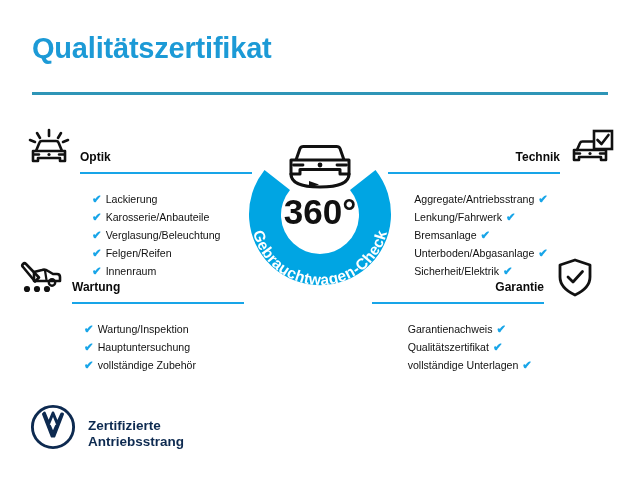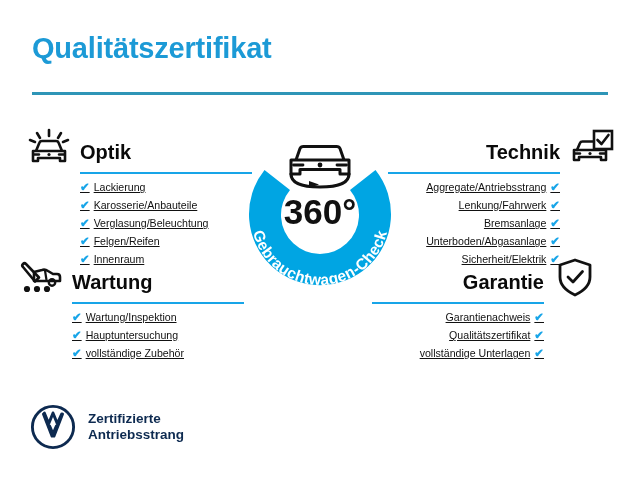--- a/index.html
+++ b/index.html
@@ -62,50 +62,49 @@
     display: flex;
     align-items: center;
     justify-content: center;
   }
   .left .sec-icon  { left: 0; }
   .right .sec-icon { right: 0; }
 
   .sec-title {
     position: absolute;
     bottom: 8px;
-    font-size: 20px;
+    font-size: 12px;
     font-weight: bold;
     color: #0a0a0a;
     white-space: nowrap;
   }
   .left .sec-title  { left: 58px; }
   .right .sec-title { right: 58px; }
 
   .sec-underline {
     position: absolute;
     top: 46px;
     height: 2px;
     background: #18A5E8;
   }
   .left .sec-underline  { left: 58px;  width: 172px; }
   .right .sec-underline { right: 58px; width: 172px; }
 
   .sec-list {
     position: absolute;
     top: 54px;
     list-style: none;
-    margin: 0;
+    margin: 12px;
     padding: 0;
     font-size: 10.6px;
     color: #111;
     line-height: 15.5px;
-    text-decoration: underline;
   }
   .left .sec-list  { left: 58px;  text-align: left; }
-  .right .sec-list { right: 58px; text-align: right; }
+  .right .sec-list { right: 58px; }
 
   .sec-list li {
     white-space: nowrap;
     margin-bottom: 2.5px;
   }
   .chk {
     color: #18A5E8;
     font-weight: bold;
     font-size: 11.5px;
   }
@@ -121,21 +120,21 @@
     height: 184px;
   }
   #badge svg { display: block; }
 
   
   #footer {
     position: absolute;
     left: 30px;
     top: 404px;
     display: flex;
-    align-items: center;
+    align-items: flex-end;
   }
   #vw-logo-mark { width: 46px; height: 46px; }
   #footer-text {
     margin-left: 12px;
     font-size: 13.5px;
     font-weight: bold;
     color: #0D2A50;
     line-height: 16px;
     white-space: nowrap;
   }

